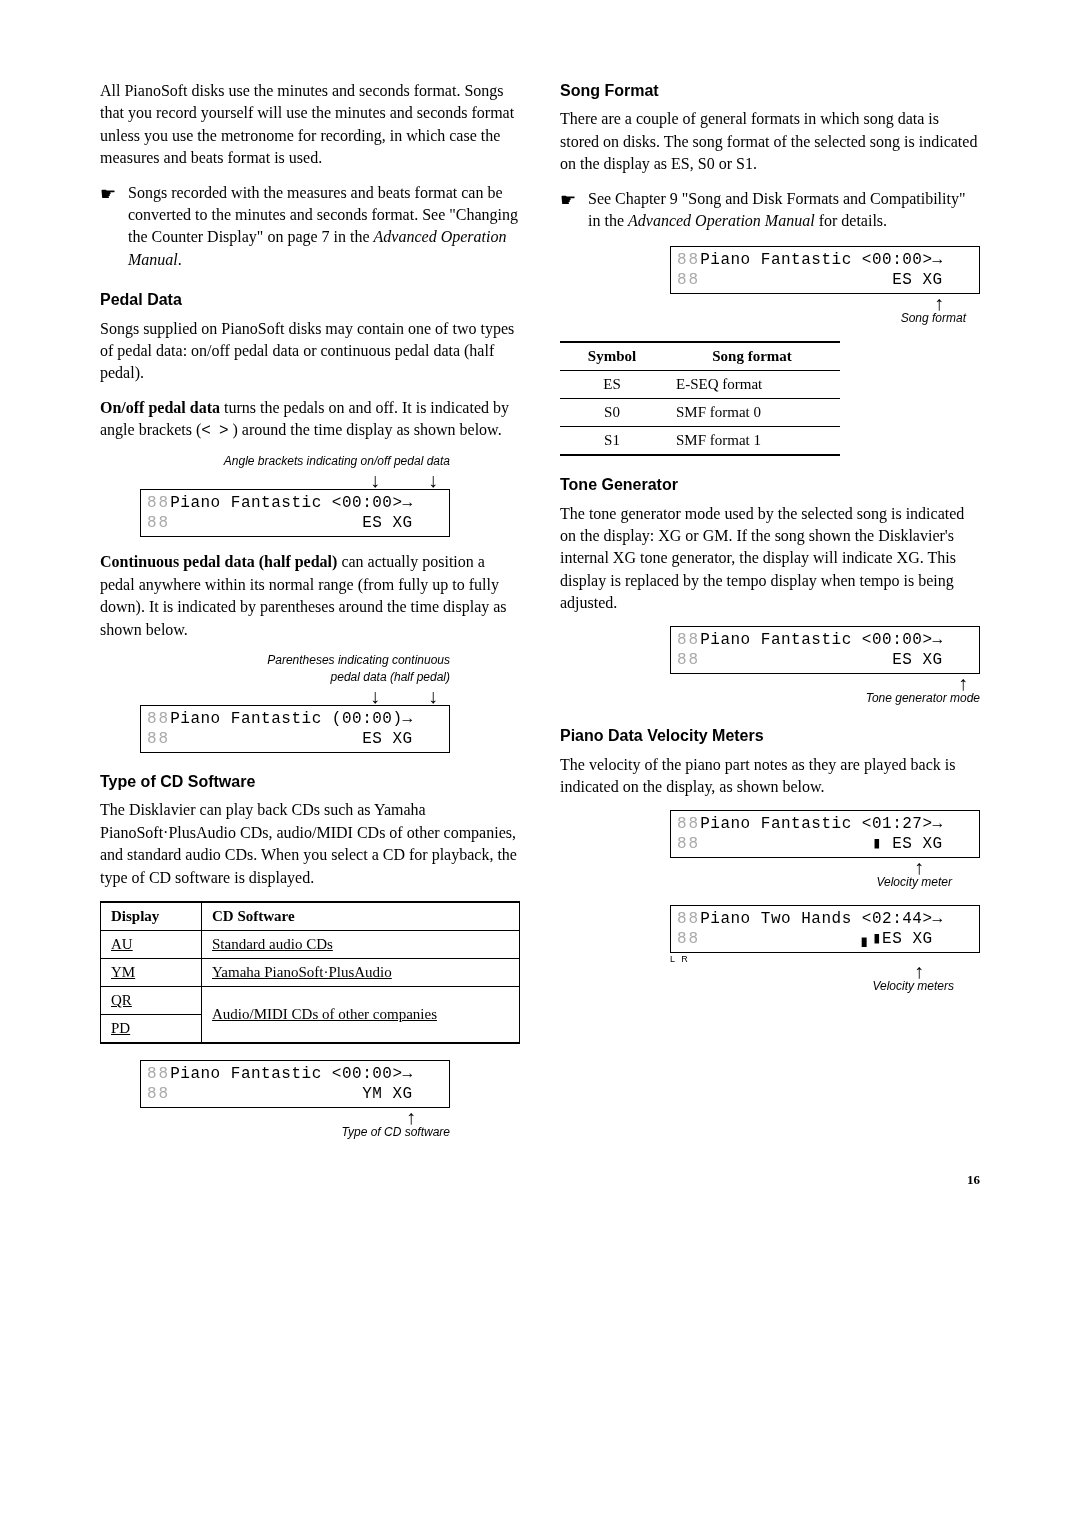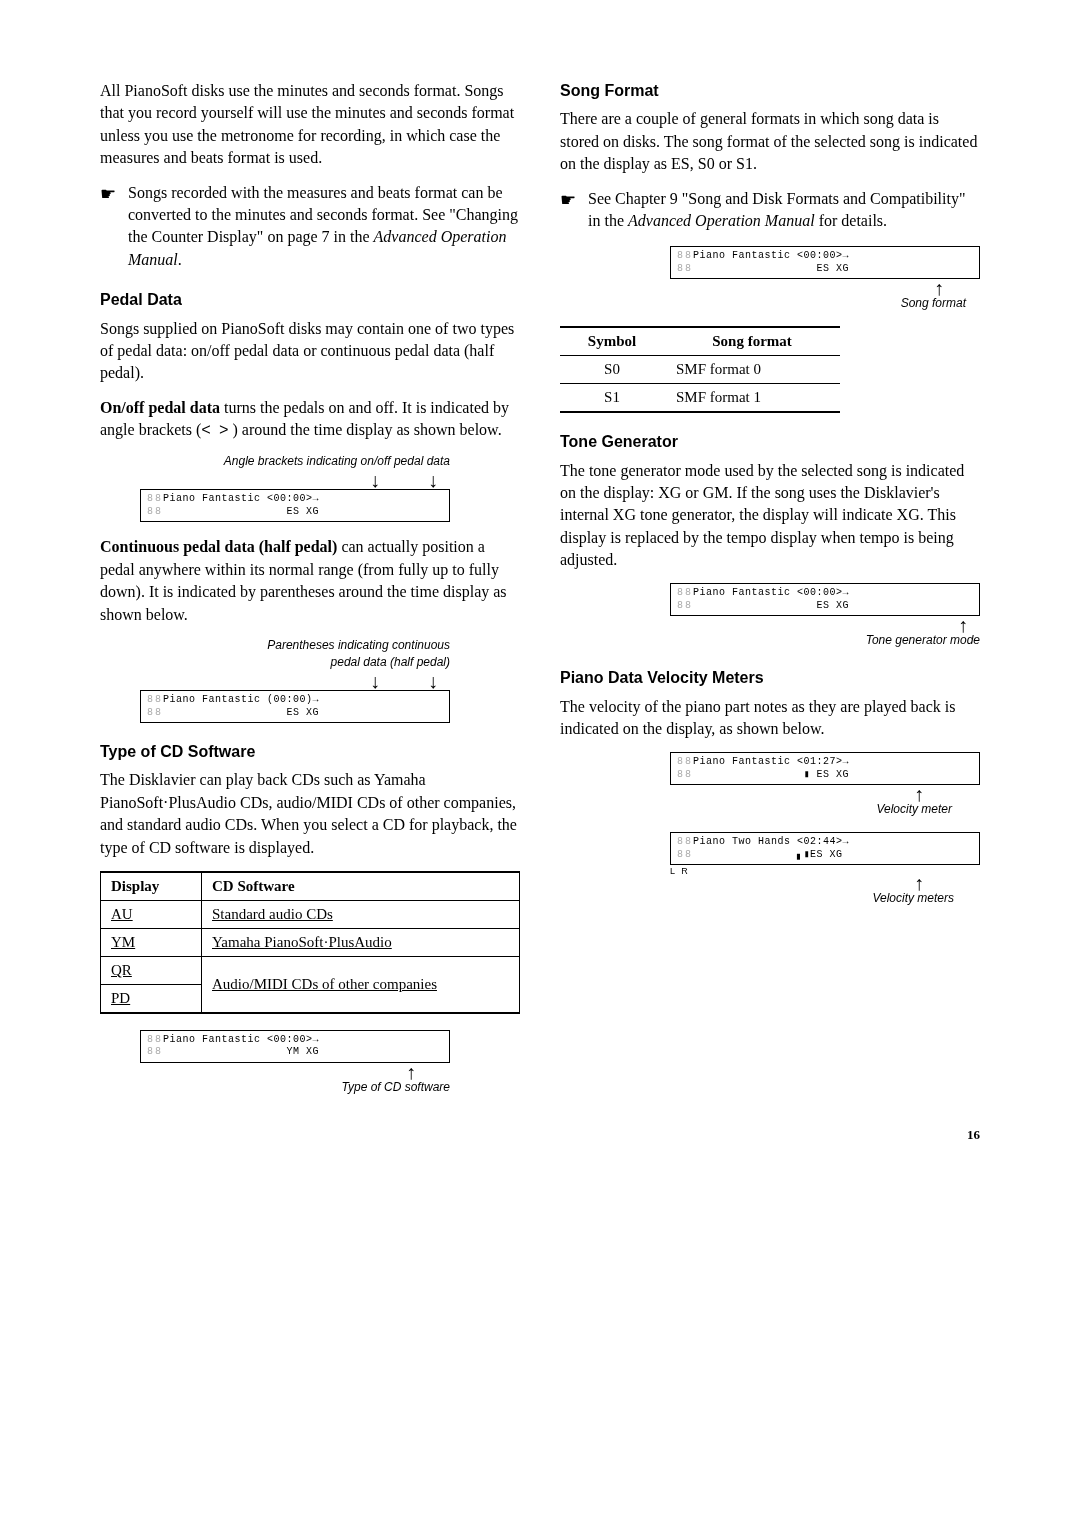--- a/index.html
+++ b/index.html
@@ -55,21 +55,21 @@
     font-family: Arial, sans-serif;
   }
   .arrow-down {
     position: absolute;
     font-size: 20px;
     line-height: 18px;
   }
   .lcd {
     border: 1px solid #000;
     font-family: "Courier New", monospace;
-    font-size: 10px;
+    font-size: 16px;
     letter-spacing: 0.5px;
     padding: 3px 6px 3px 6px;
     line-height: 1.25;
     white-space: pre;
     margin: 0 0 2px 0;
   }
   .lcd .ghost {
     color: #aaa;
     font-family: "Courier New", monospace;
     letter-spacing: 2px;
@@ -253,32 +253,36 @@
 
   <table class="sym">
     <thead>
       <tr>
         <th>Symbol</th>
         <th style="text-align:center">Song format</th>
       </tr>
     </thead>
     <tbody>
       <tr>
+          <td>ES</td>
+          <td>E-SEQ format</td>
+        </tr>
+      <tr>
           <td>S0</td>
           <td>SMF format 0</td>
         </tr>
       <tr>
           <td>S1</td>
           <td>SMF format 1</td>
         </tr>
     </tbody>
   </table>
 
   <h3>Tone Generator</h3>
-  <p>The tone generator mode used by the selected song is indicated on the display: XG or GM. If the song uses the Disklavier's internal XG tone generator, the display will indicate XG. This display is replaced by the tempo display when tempo is being adjusted.</p>
+  <p>The tone generator mode used by the selected song is indicated on the display: XG or GM. If the song shown the Disklavier's internal XG tone generator, the display will indicate XG. This display is replaced by the tempo display when tempo is being adjusted.</p>
 
   <div class="lcd-block nowrap-block">
     <div class="lcd"><span class="ghost">88</span><span>Piano Fantastic &lt;00:00&gt;→</span>
 <span class="ghost">88</span><span>                   ES XG</span></div>
     <div class="after-arrow">
       <div class="up" style="padding-right:12px;">↑</div>
       <div class="lbl">Tone generator mode</div>
     </div>
   </div>
 

